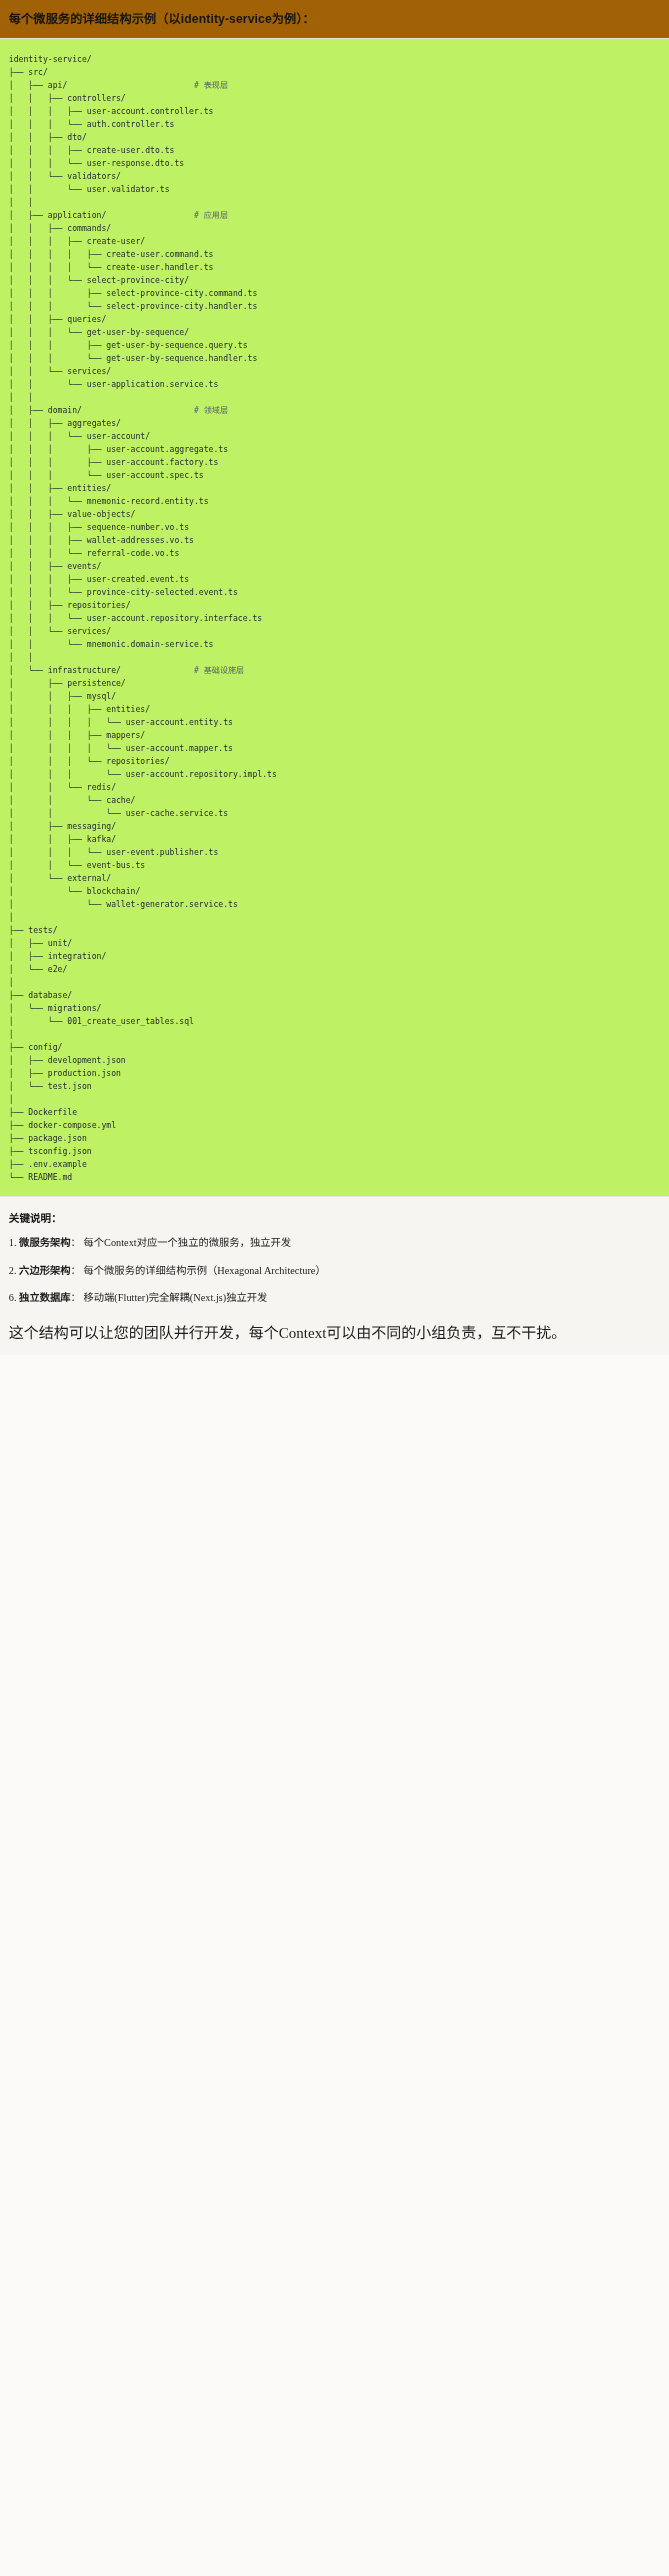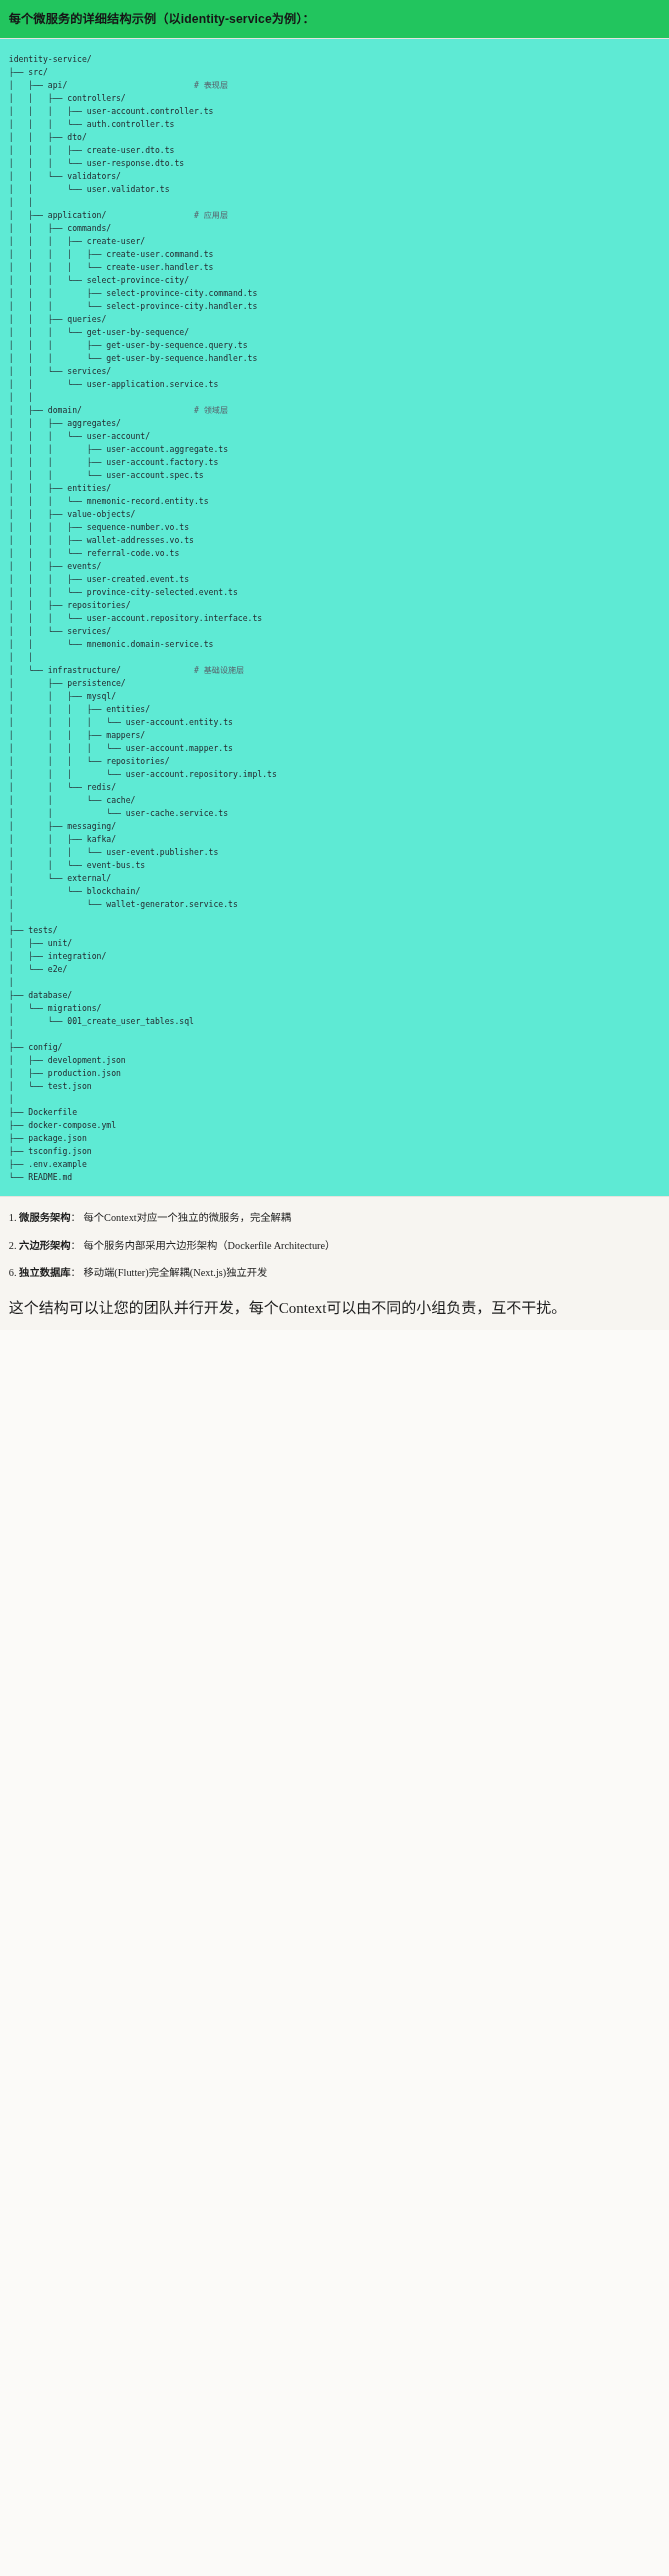--- a/index.html
+++ b/index.html
@@ -17,36 +17,36 @@
   .page {
     width: 669px;
     box-sizing: border-box;
     background: #faf8f5;
     padding: 0;
   }
 
   
   .title-bar {
     padding: 11.3px 8.8px 10px 8.8px;
-    background: #22c55e;
+    background: #a16207;
     border-bottom: 0.6px solid #e6e3de;
   }
   .doc-title {
     margin: 0;
     font-family: "Liberation Sans", "DejaVu Sans", sans-serif;
     font-weight: bold;
     font-size: 12.2px;
     line-height: 1.35;
     letter-spacing: 0.1px;
     color: #161616;
   }
 
   
   .tree-block {
-    background: #5eead4;
+    background: #bef264;
     padding: 13.8px 8.8px 12.5px 8.8px;
     border-bottom: 0.6px solid #e6e3de;
   }
   pre.tree {
     margin: 0;
     font-family: "DejaVu Sans Mono", "Liberation Mono", monospace;
     font-size: 8.1px;
     line-height: 13px;
     color: #24292f;
     white-space: pre;
@@ -190,31 +190,32 @@
 │
 ├── Dockerfile
 ├── docker-compose.yml
 ├── package.json
 ├── tsconfig.json
 ├── .env.example
 └── README.md</pre>
   </div>
 
   <div class="notes-block">
+    <h2 class="notes-heading">关键说明：</h2>
 
     <ol class="notes">
       <li>
         <span class="num">1.</span>
         <span class="term">微服务架构</span><span class="sep">：</span>
-        <span class="desc">每个Context对应一个独立的微服务，完全解耦</span>
+        <span class="desc">每个Context对应一个独立的微服务，独立开发</span>
       </li>
       <li>
         <span class="num">2.</span>
         <span class="term">六边形架构</span><span class="sep">：</span>
-        <span class="desc">每个服务内部采用六边形架构（Dockerfile Architecture）</span>
+        <span class="desc">每个微服务的详细结构示例（Hexagonal Architecture）</span>
       </li>
       <li>
         <span class="num">6.</span>
         <span class="term">独立数据库</span><span class="sep">：</span>
         <span class="desc">移动端(Flutter)完全解耦(Next.js)独立开发</span>
       </li>
     </ol>
 
     <p class="closing">这个结构可以让您的团队并行开发，每个Context可以由不同的小组负责，互不干扰。</p>
   </div>

